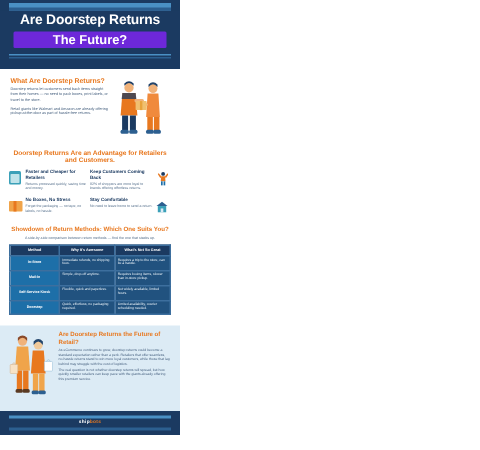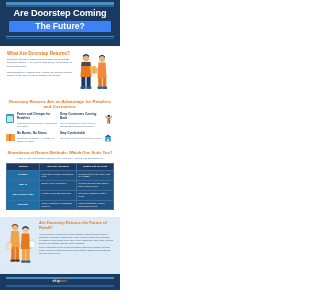--- a/index.html
+++ b/index.html
@@ -52,21 +52,21 @@
   .title-1 {
     color: #ffffff;
     font-size: 9.2px;
     font-weight: bold;
     text-align: center;
     letter-spacing: -0.1px;
     line-height: 11px;
     white-space: nowrap;
   }
   .title-2-band {
-    background: #3b82f6;
+    background: #6d28d9;
     margin: 1.5px 4px 0 4px;
     border-radius: 1px;
     text-align: center;
   }
   .title-2 {
     color: #ffffff;
     font-size: 8.6px;
     font-weight: bold;
     line-height: 11.5px;
     white-space: nowrap;
@@ -313,21 +313,21 @@
 <body>
 
 <div class="page">
 
   <div class="header">
     <div class="hdr-stripes">
       <i class="s1"></i>
       <i class="s2"></i>
     </div>
     <div class="title-wrap">
-      <div class="title-1">Are Doorstep Coming</div>
+      <div class="title-1">Are Doorstep Returns</div>
       <div class="title-2-band">
         <div class="title-2">The Future?</div>
       </div>
     </div>
     <div class="hdr-bottom-stripes">
       <i class="b1"></i>
       <i class="b2"></i>
     </div>
   </div>
 

